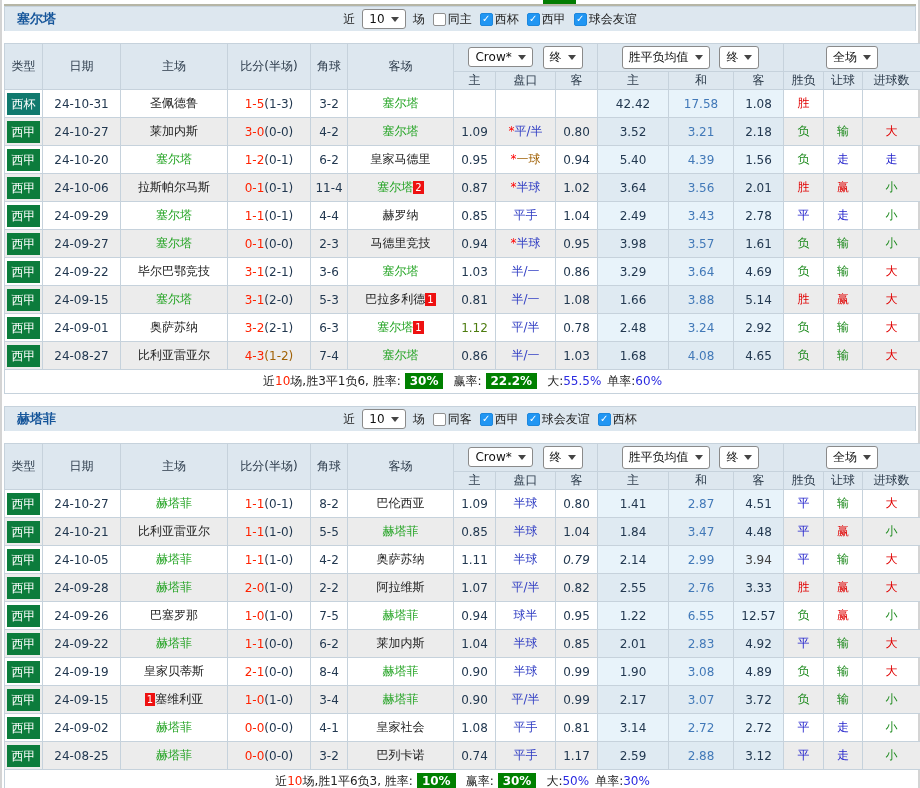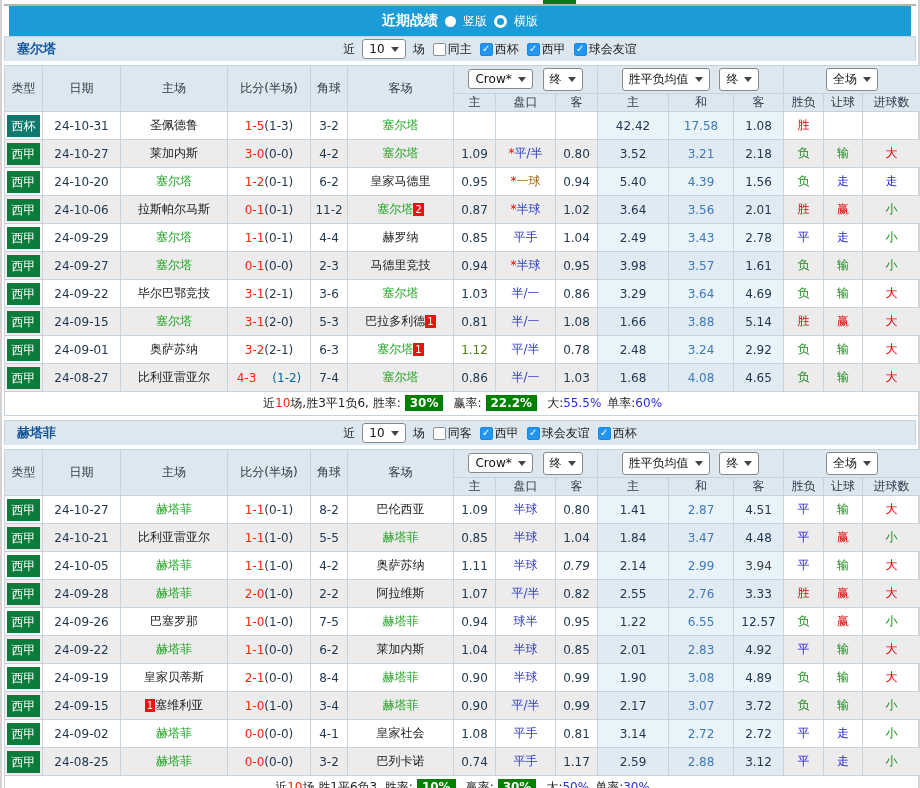--- a/index.html
+++ b/index.html
@@ -17,21 +17,21 @@
   .radio-label { color:#fff; font-size:12px; }
 
   .sec-head { height:25px; background:#dde7ef; border:1px solid #c6d2dc; border-bottom:none; position:relative; display:flex; align-items:center; justify-content:center; }
   .sec-head .team { position:absolute; left:12px; color:#15559a; font-weight:bold; font-size:13px; }
   .filters { display:flex; align-items:center; gap:4px; font-size:12px; color:#222; margin-left:60px; }
   .cbwrap { display:inline-flex; align-items:center; gap:2px; margin-left:4px; cursor:default; }
   .cb { width:13px; height:13px; border:1px solid #8f8f8f; background:#fff; display:inline-flex; align-items:center; justify-content:center; border-radius:2px; }
   .cb.checked { background:#2196f3; border-color:#1d87dd; }
   .cb.checked::after { content:"✓"; color:#fff; font-size:10px; font-weight:bold; line-height:1; }
 
-  table.grid { border-collapse:collapse; table-layout:fixed; width:916px; margin:4px auto; font-size:12px; }
+  table.grid { border-collapse:collapse; table-layout:fixed; width:916px; margin:12px auto; font-size:12px; }
   table.grid th, table.grid td { border:1px solid #c6d2dc; text-align:center; padding:0; overflow:hidden; white-space:nowrap; }
   thead th { background:#dde7ef; color:#2b3a4a; font-weight:normal; }
   tr.ghead th { height:28px; }
   tr.shead th { height:18px; }
   tbody td { height:28px; }
   tbody tr:nth-child(even) { background:#ececec; }
   td.eu { background:#e8f3fa; }
   tbody tr:nth-child(even) td.eu { background:#dfeaf2; }
   tfoot td { height:24px; font-size:12px; color:#222; }
 
@@ -47,27 +47,20 @@
 </style>
 </head>
 <body>
 
 <div class="page">
 
   <div class="top-strip">
     <div class="frag" style="left:539px;width:33px;"></div>
   </div>
 
-  <div class="title-bar">
-    <span class="title">近期战绩</span>
-    <span class="radio selected"></span>
-    <span class="radio-label">竖版</span>
-    <span class="radio unselected"></span>
-    <span class="radio-label">横版</span>
-  </div>
 
   <div class="sec-head">
     <span class="team">塞尔塔</span>
     <div class="filters">
       <span>近</span>
       <span class="dd">
           <span>10</span>
           <span class="caret"></span>
         </span>
       <span>场</span>
@@ -213,21 +206,21 @@
           <td style="color: rgb(36, 36, 204);">走</td>
           <td style="color: rgb(36, 36, 204);">走</td>
         </tr>
         <tr>
           <td>
             <span class="lg-badge" style="background: rgb(12, 124, 60);">西甲</span>
           </td>
           <td style="color: rgb(34, 56, 80);">24-10-06</td>
           <td><span style="color: rgb(34, 34, 34);">拉斯帕尔马斯</span></td>
           <td><span style="color: rgb(255, 34, 0);">0-1</span><span style="color: rgb(34, 56, 80);">(0-1)</span></td>
-          <td style="color: rgb(34, 56, 80);">11-2</td>
+          <td style="color: rgb(34, 56, 80);">11-4</td>
           <td><span style="color: rgb(31, 162, 31);">塞尔塔</span><span class="team-badge" style="background: rgb(238, 17, 17);">2</span></td>
           <td style="color: rgb(34, 56, 80);">0.87</td>
           <td><span style="color: rgb(255, 0, 0);">*</span><span style="color: rgb(51, 64, 196);">半球</span></td>
           <td style="color: rgb(34, 56, 80);">1.02</td>
           <td class="eu" style="color: rgb(34, 56, 80);">3.64</td>
           <td class="eu" style="color: rgb(66, 121, 184);">3.56</td>
           <td class="eu" style="color: rgb(34, 56, 80);">2.01</td>
           <td style="color: rgb(224, 0, 0);">胜</td>
           <td style="color: rgb(224, 0, 0);">赢</td>
           <td style="color: rgb(29, 138, 29);">小</td>
@@ -326,21 +319,21 @@
           <td style="color: rgb(29, 138, 29);">负</td>
           <td style="color: rgb(29, 138, 29);">输</td>
           <td style="color: rgb(224, 0, 0);">大</td>
         </tr>
         <tr>
           <td>
             <span class="lg-badge" style="background: rgb(12, 124, 60);">西甲</span>
           </td>
           <td style="color: rgb(34, 56, 80);">24-08-27</td>
           <td><span style="color: rgb(34, 34, 34);">比利亚雷亚尔</span></td>
-          <td><span style="color: rgb(255, 34, 0);">4-3</span><span style="color: #0369a1; padding-left: 16px;">(1-2)</span></td>
+          <td><span style="color: rgb(255, 34, 0);">4-3</span><span style="color: #a16207;">(1-2)</span></td>
           <td style="color: rgb(34, 56, 80);">7-4</td>
           <td><span style="color: rgb(31, 162, 31);">塞尔塔</span></td>
           <td style="color: rgb(34, 56, 80);">0.86</td>
           <td><span style="color: rgb(51, 64, 196);">半/一</span></td>
           <td style="color: rgb(34, 56, 80);">1.03</td>
           <td class="eu" style="color: rgb(34, 56, 80);">1.68</td>
           <td class="eu" style="color: rgb(66, 121, 184);">4.08</td>
           <td class="eu" style="color: rgb(34, 56, 80);">4.65</td>
           <td style="color: rgb(29, 138, 29);">负</td>
           <td style="color: rgb(29, 138, 29);">输</td>

